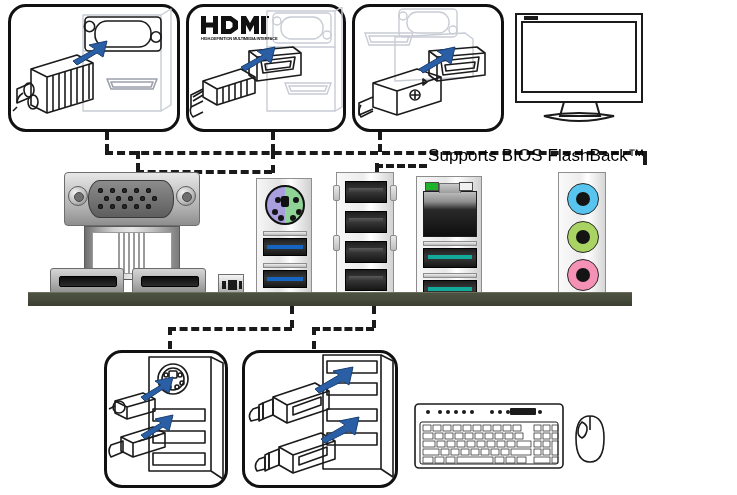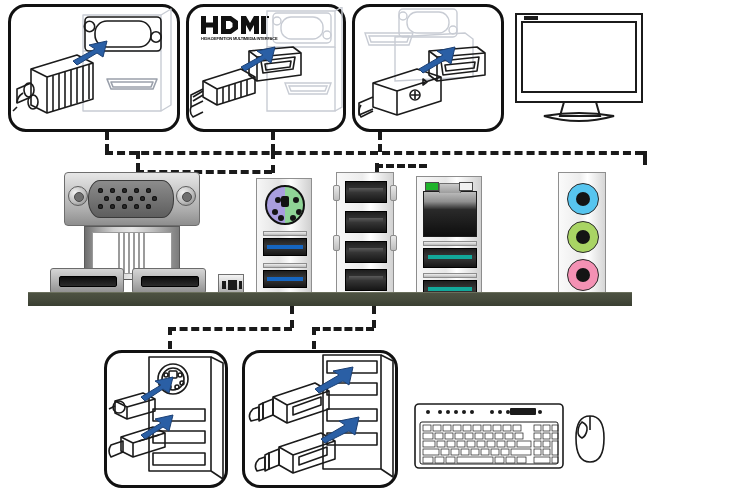--- a/index.html
+++ b/index.html
@@ -327,20 +327,21 @@
   <div class="dash-v" style="left:378px; top:132px; height:20px;"></div>
 
   <div class="dash-v" style="left:136px; top:151px; height:20px;"></div>
   <div class="dash-h" style="left:136px; top:170px; width:136px;"></div>
   <div class="dash-v" style="left:271px; top:151px; height:22px;"></div>
 
   <div class="dash-v" style="left:643px; top:151px; height:14px;"></div>
   <div class="dash-h" style="left:375px; top:164px; width:52px;"></div>
   <div class="dash-v" style="left:375px; top:163px; height:14px;"></div>
 
+  <div class="flashback" style="left:428px; top:146px;">Supports BIOS FlashBack™</div>
 
   <div style="position:absolute; left:28px; top:168px; width:592px; height:140px;">
 
     <div style="position:absolute; left:32px; top:4px; width:144px; height:128px;">
       <div class="vga-body" style="left:4px; top:0; width:136px; height:54px;"></div>
       <div class="vga-dsub" style="left:28px; top:8px; width:86px; height:38px;"></div>
       <div class="vga-screw" style="left:8px;  top:14px; width:20px; height:20px;"></div>
       <div class="vga-screw" style="left:116px;top:14px; width:20px; height:20px;"></div>
 
       <div class="pin" style="left:38px;top:16px"></div>

